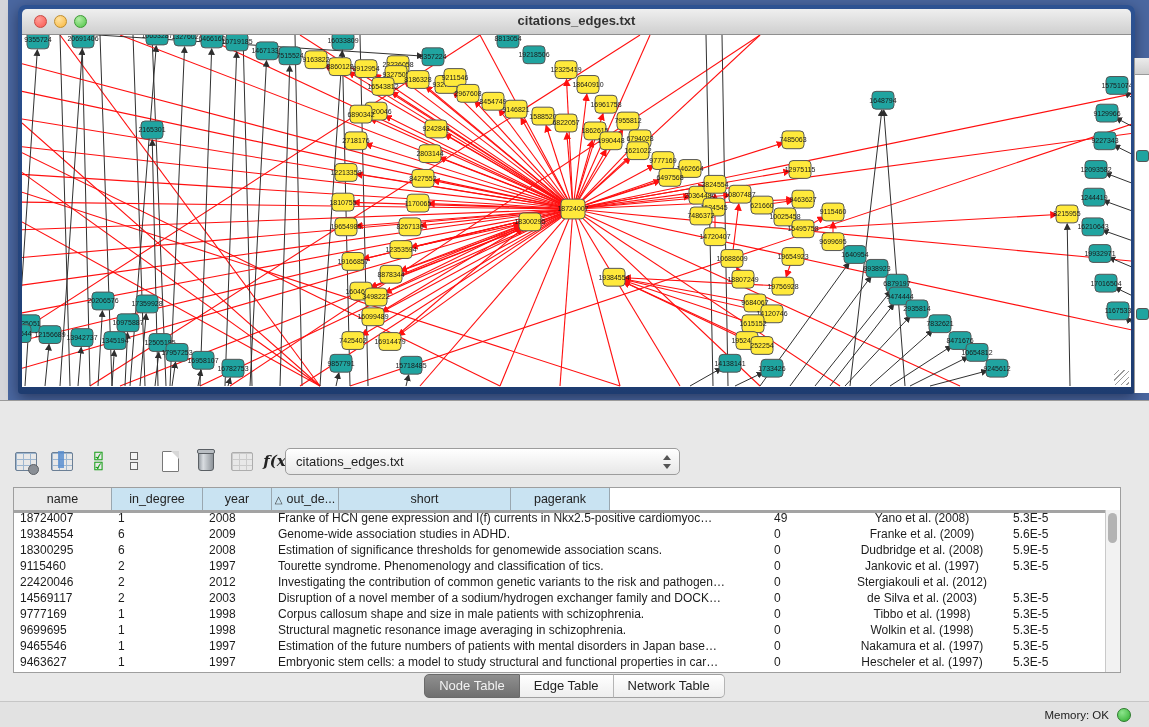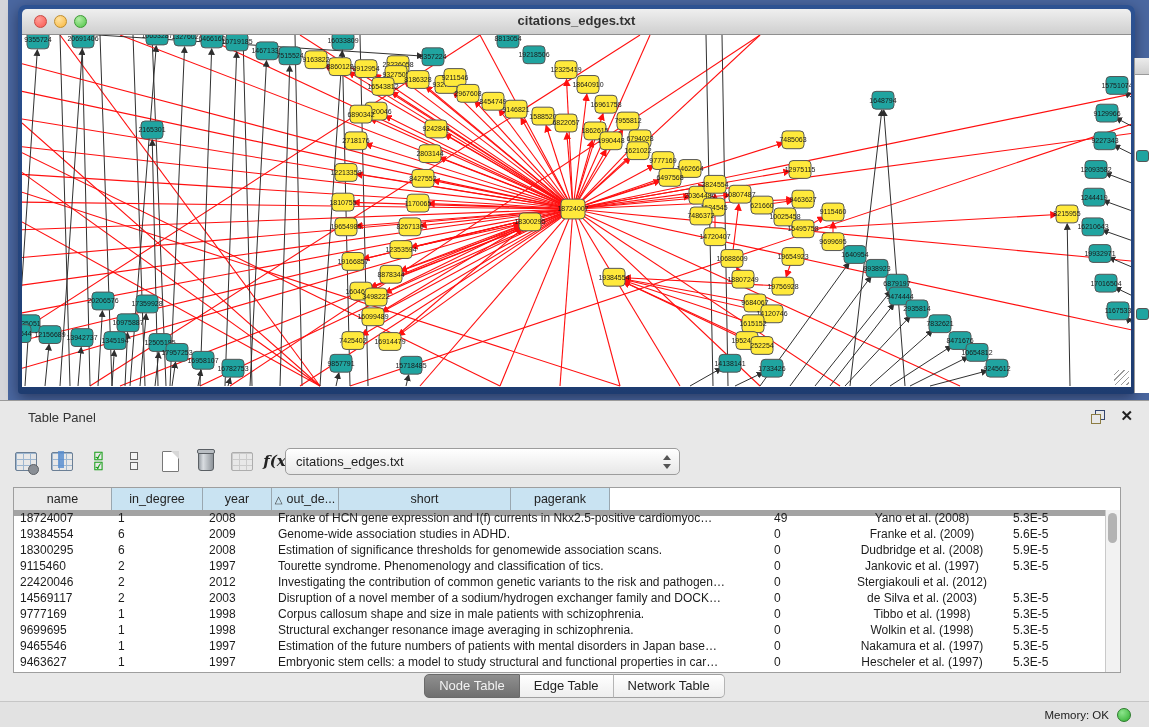--- a/index.html
+++ b/index.html
@@ -53,21 +53,21 @@
   .fx{font-family:"DejaVu Serif",serif;font-style:italic;font-weight:bold;font-size:15px;color:#222;}
   #table-select{position:absolute;left:285px;top:47px;width:393px;height:25px;border:1px solid #9c9c9c;border-radius:5px;
     background:linear-gradient(#ffffff,#e7e7e7);display:flex;align-items:center;box-shadow:inset 0 1px 0 #fff;}
   #table-select .val{flex:1;font-size:13px;color:#222;padding-left:10px;}
   #table-select .spin{width:16px;height:18px;margin-right:4px;position:relative;}
   .spin b{position:absolute;left:4px;width:0;height:0;border-left:4px solid transparent;border-right:4px solid transparent;}
   .spin .up{top:2px;border-bottom:5px solid #555;}
   .spin .dn{bottom:2px;border-top:5px solid #555;}
   
   #tbl{position:absolute;left:13px;top:86px;width:1108px;height:186px;background:#fff;border:1px solid #9e9e9e;box-sizing:border-box;}
-  #tbl-head{display:flex;height:22px;border-bottom:6px solid #a3a3a3;}
+  #tbl-head{display:flex;height:22px;border-bottom:3px solid #a3a3a3;}
   .hcell{box-sizing:border-box;border-right:1px solid #9aa7b0;background:#c9e3f2;
     font-size:12.5px;color:#222;display:flex;align-items:center;justify-content:center;overflow:hidden;white-space:nowrap;}
   .hcell.gray{background:#e9e9e9;}
   .hcell .sort{font-size:10px;margin-right:4px;color:#333;}
   #tbl-body{position:absolute;left:0;top:22px;right:14px;bottom:0;overflow:hidden;}
   .trow{display:flex;height:16px;}
   .tcell{box-sizing:border-box;font-size:12px;color:#1c1c1c;white-space:nowrap;overflow:hidden;padding:1px 4px 0 6px;}
   .tcell.center{text-align:center;}
   #vscroll{position:absolute;right:0;top:22px;bottom:0;width:14px;background:#f2f2f2;border-left:1px solid #c9c9c9;}
   #vscroll .thumb{position:absolute;left:2px;top:3px;width:9px;height:30px;border-radius:5px;background:#b3b3b3;}
@@ -520,28 +520,20 @@
     </div>
   </div>
 
   <div id="bg-window">
     <div class="cap"></div>
     <div class="chip" style="top:92px"></div>
     <div class="chip" style="top:250px"></div>
   </div>
 
   <div id="table-panel">
-    <div id="panel-header">
-      <span id="panel-title">Table Panel</span>
-      <span id="panel-float">
-          <i class="sq1"></i>
-          <i class="sq2"></i>
-        </span>
-      <span id="panel-close">✕</span>
-    </div>
 
     <div id="toolbar">
       <span class="tb-icon">
           <span class="mini-table"></span>
           <span class="gear"></span>
         </span>
       <span class="tb-icon">
           <span class="mini-table"></span>
           <span class="colsel"></span>
         </span>
@@ -662,21 +654,21 @@
             <div class="tcell" style="width: 69px;">1998</div>
             <div class="tcell" style="width: 496px;">Corpus callosum shape and size in male patients with schizophrenia.</div>
             <div class="tcell" style="width: 67px;">0</div>
             <div class="tcell center" style="width: 172px; text-align: center;">Tibbo et al. (1998)</div>
             <div class="tcell" style="width: 99px;">5.3E-5</div>
           </div>
           <div class="trow">
             <div class="tcell" style="width: 98px;">9699695</div>
             <div class="tcell" style="width: 91px;">1</div>
             <div class="tcell" style="width: 69px;">1998</div>
-            <div class="tcell" style="width: 496px;">Structural exchanger resonance image averaging in schizophrenia.</div>
+            <div class="tcell" style="width: 496px;">Structural magnetic resonance image averaging in schizophrenia.</div>
             <div class="tcell" style="width: 67px;">0</div>
             <div class="tcell center" style="width: 172px;">Wolkin et al. (1998)</div>
             <div class="tcell" style="width: 99px;">5.3E-5</div>
           </div>
           <div class="trow">
             <div class="tcell" style="width: 98px;">9465546</div>
             <div class="tcell" style="width: 91px;">1</div>
             <div class="tcell" style="width: 69px;">1997</div>
             <div class="tcell" style="width: 496px;">Estimation of the future numbers of patients with mental disorders in Japan base…</div>
             <div class="tcell" style="width: 67px;">0</div>

